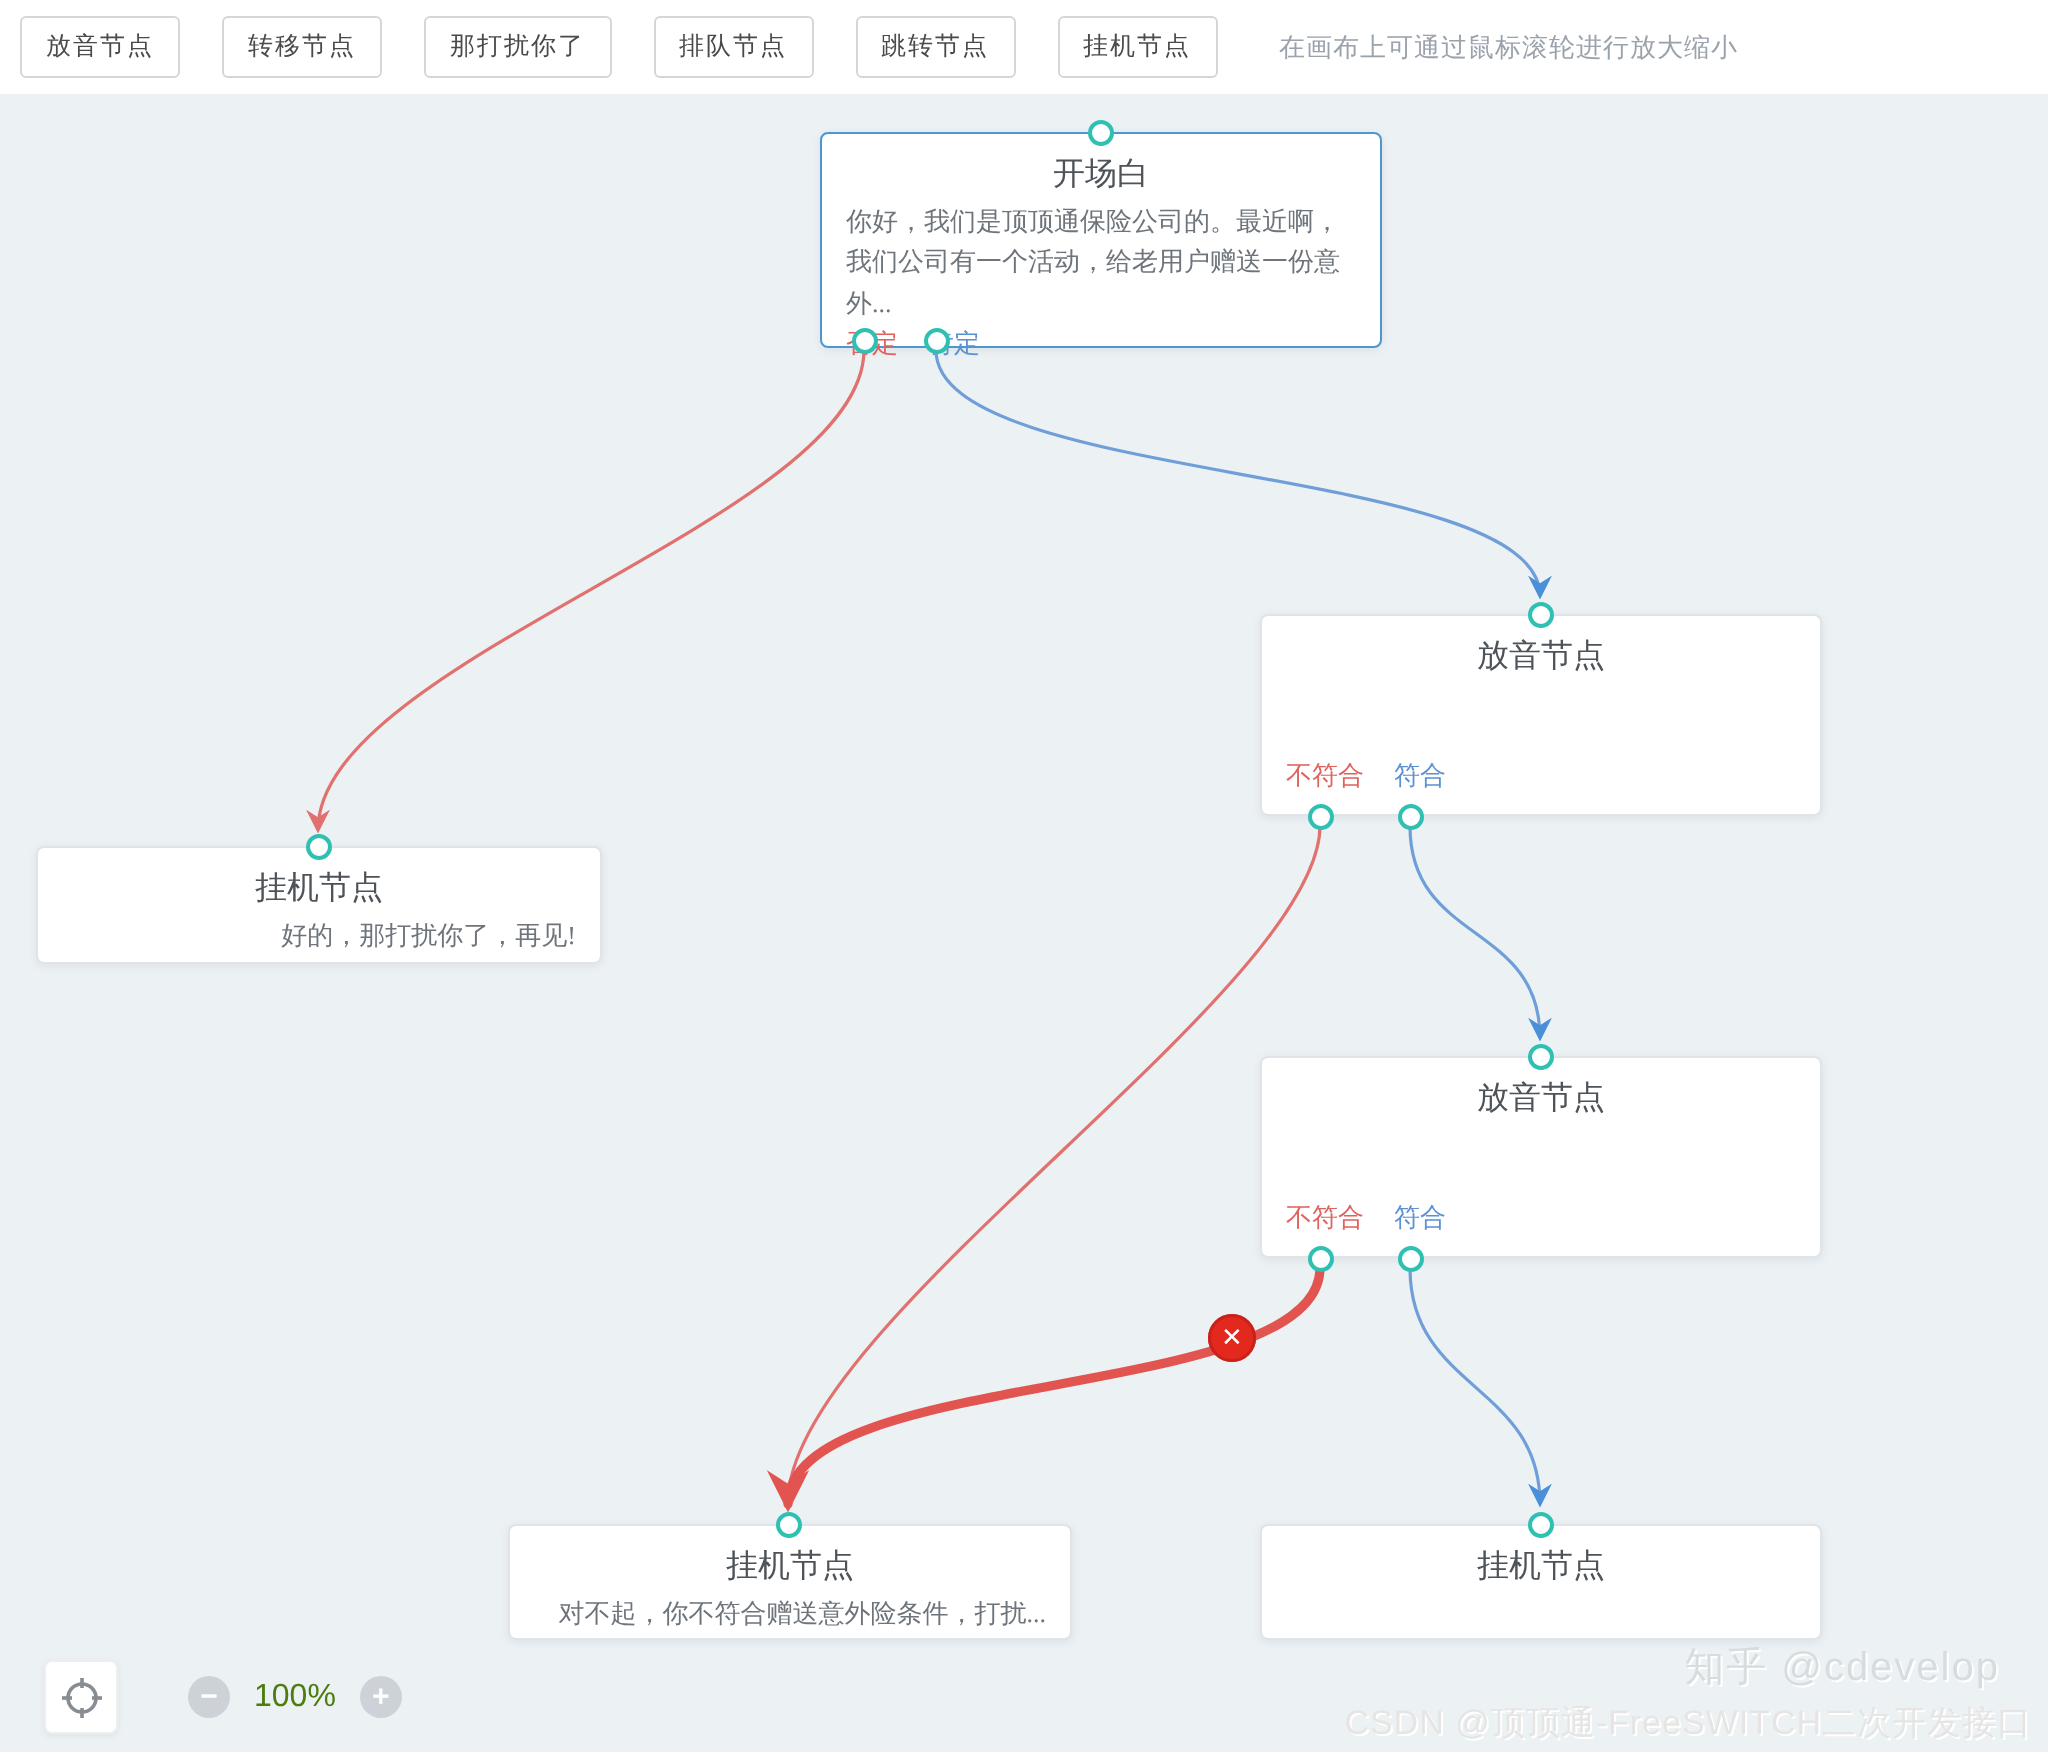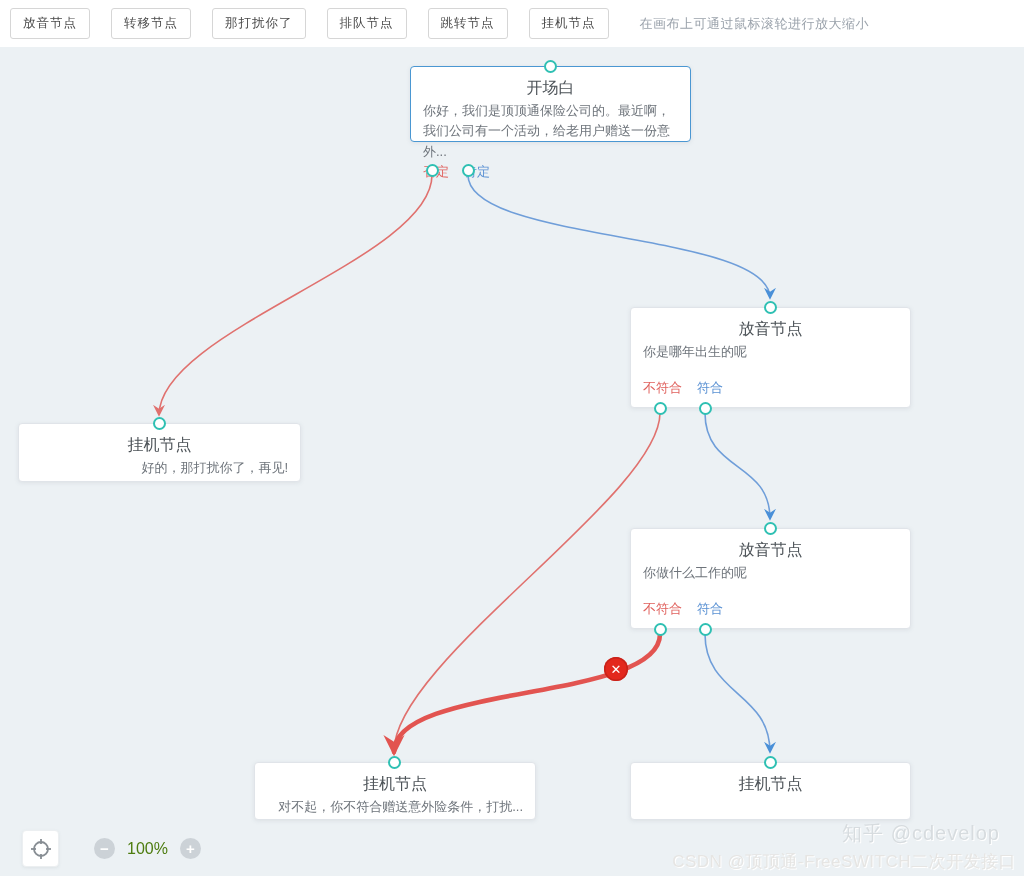--- a/index.html
+++ b/index.html
@@ -11,21 +11,21 @@
   .toolbar-hint { font-size:13px; color:#9aa2ab; margin-left:10px; letter-spacing:0.5px; }
 
   
   .canvas { position:absolute; left:0; top:47px; width:1024px; height:829px; background:#ecf1f4; overflow:hidden; }
   svg.edges { position:absolute; left:0; top:0; width:1024px; height:829px; }
 
   
   .node { position:absolute; background:#ffffff; border:1px solid #e0e4e9; border-radius:4px; box-shadow:0 1px 4px rgba(120,130,140,.14); display:flex; flex-direction:column; padding:8px 12px 10px; }
   .node.selected { border:1px solid #4a97d2; }
   .node-title { font-size:16px; color:#4d5358; text-align:center; line-height:1.6; }
-  .node-body { font-size:13px; color:#6e747b; line-height:1.6; text-align:left; }
+  .node-body { font-size:13px; color:#6e747b; line-height:1.6; text-align:left;font-family:Liberation Serif, serif; }
   .node-body.center { text-align:right; }
   .node-outputs { margin-top:auto; display:flex; gap:15px; font-size:13px; }
   .out-neg { color:#e0625e; }
   .out-pos { color:#5a91d3; }
 
   
   .port { position:absolute; width:13px; height:13px; border-radius:50%; background:#fff; border:2px solid #2fc0b3; z-index:5; }
 
   
   .edge-delete { position:absolute; width:24px; height:24px; border-radius:50%; background:#e3281d; color:#fff; font-size:13px; font-weight:bold; display:flex; align-items:center; justify-content:center; box-shadow:0 0 0 1.5px #c8231a inset; z-index:6; cursor:pointer; }
@@ -77,46 +77,44 @@
 
     <path d="M705,366 C705,425 770,414 770,472" fill="none" stroke="#6f9ed9" stroke-width="1.6" marker-end="url(#arr-blue)"></path>
 
     <path d="M660,587 C660,655 394,636 394,705" fill="none" stroke="#e25450" stroke-width="4.6" stroke-linecap="round" marker-end="url(#arr-red-big)"></path>
 
     <path d="M705,587 C705,648 770,645 770,705" fill="none" stroke="#6f9ed9" stroke-width="1.6" marker-end="url(#arr-blue)"></path>
   </svg>
 
   <div class="edge-delete" style="left:604px; top:610px;">✕</div>
 
-  <div class="node selected" style="left:410px; top:19px; width:281px; height:76px;">
+  <div class="node selected" style="left:410px; top:19px; width:281px; height:108px;">
     <div class="node-title">开场白</div>
     <div class="node-body">你好，我们是顶顶通保险公司的。最近啊，我们公司有一个活动，给老用户赠送一份意外...</div>
     <div class="node-outputs">
       <span class="out-neg">否定</span>
       <span class="out-pos">肯定</span>
     </div>
   </div>
 
   <div class="node" style="left:630px; top:260px; width:281px; height:101px;">
     <div class="node-title">放音节点</div>
-    <div class="node-body">你是哪年出生的呢</div>
     <div class="node-outputs">
       <span class="out-neg">不符合</span>
       <span class="out-pos">符合</span>
     </div>
   </div>
 
   <div class="node" style="left:18px; top:376px; width:283px; height:59px;">
     <div class="node-title">挂机节点</div>
     <div class="node-body center">好的，那打扰你了，再见!</div>
   </div>
 
   <div class="node" style="left:630px; top:481px; width:281px; height:101px;">
     <div class="node-title">放音节点</div>
-    <div class="node-body">你做什么工作的呢</div>
     <div class="node-outputs">
       <span class="out-neg">不符合</span>
       <span class="out-pos">符合</span>
     </div>
   </div>
 
   <div class="node" style="left:254px; top:715px; width:282px; height:58px;">
     <div class="node-title">挂机节点</div>
     <div class="node-body center">对不起，你不符合赠送意外险条件，打扰...</div>
   </div>

